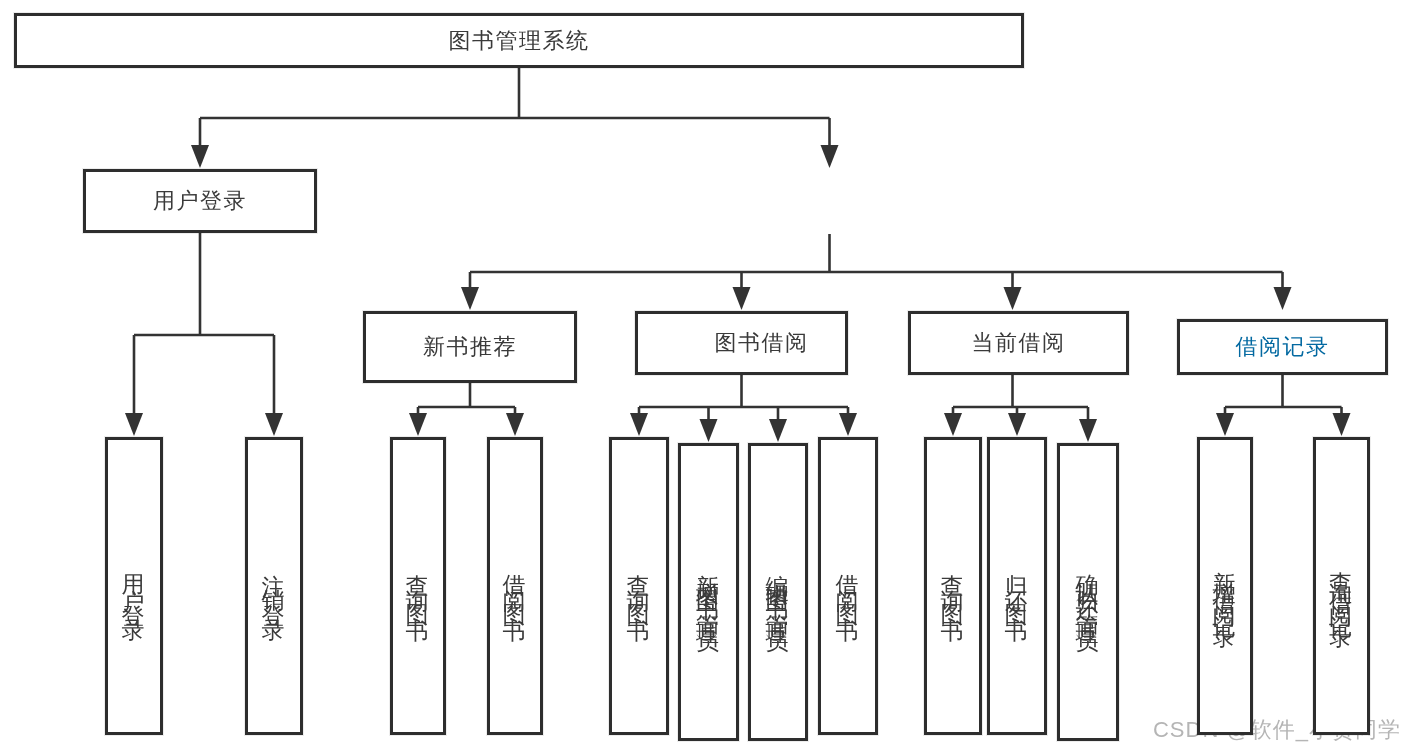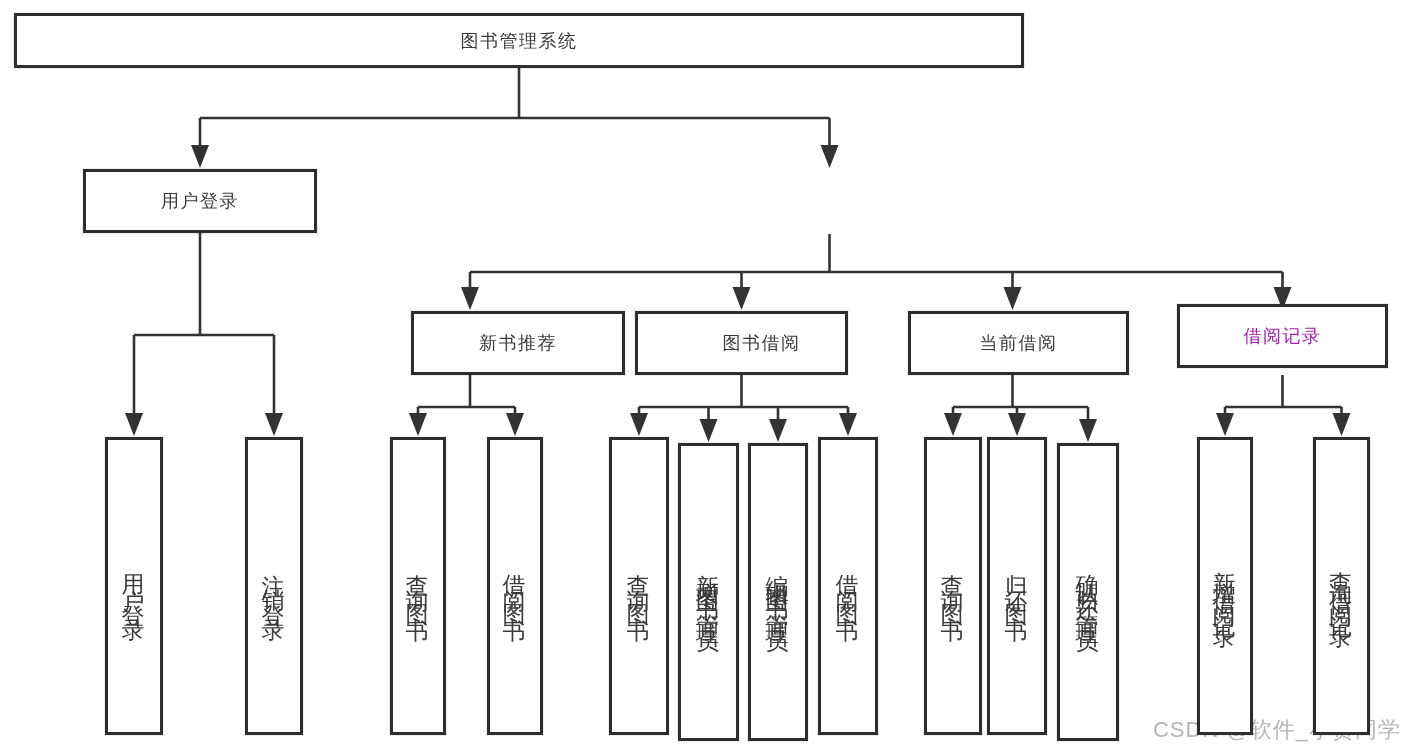--- a/index.html
+++ b/index.html
@@ -13,21 +13,21 @@
   #wires{position:absolute;left:0;top:0;width:1405px;height:747px;}
   .node{
     position:absolute;
     box-sizing:border-box;
     background:#ffffff;
     border:3px solid #2e2e2e;
     display:flex;
     align-items:center;
     justify-content:center;
     color:#3a3a3a;
-    font-size:18px;
+    font-size:22px;
     letter-spacing:1.5px;
     white-space:nowrap;
     box-shadow:0 0 0 1px rgba(0,0,0,0.07);
   }
   .node.vertical{
     writing-mode:vertical-rl;
     font-size:23px;
     letter-spacing:0;
     white-space:normal;
   }
@@ -98,24 +98,24 @@
       <line x1="1225" y1="407" x2="1225" y2="419" stroke="#333333" stroke-width="2.6"></line>
       <polygon points="1216,413 1234,413 1225,436" fill="#333333"></polygon>
       <line x1="1341.5" y1="407" x2="1341.5" y2="419" stroke="#333333" stroke-width="2.6"></line>
       <polygon points="1332.5,413 1350.5,413 1341.5,436" fill="#333333"></polygon>
     </svg>
   <div id="watermark">CSDN @软件_小贺同学</div>
 <div class="node" style="left: 83px; top: 169px; width: 234px; height: 64px; border-color: rgb(46, 46, 46); color: rgb(58, 58, 58);">用户登录</div>
     <div class="node" style="left: 14px; top: 13px; width: 1010px; height: 55px; border-color: rgb(46, 46, 46); color: rgb(58, 58, 58);">图书管理系统</div>
     <div class="node vertical" style="left: 105px; top: 437px; width: 58px; height: 298px; border-color: rgb(46, 46, 46); color: rgb(58, 58, 58); letter-spacing: 15px;">用户登录</div>
     <div class="node vertical" style="left: 245px; top: 437px; width: 58px; height: 298px; border-color: rgb(46, 46, 46); color: rgb(58, 58, 58); letter-spacing: 15px;">注销登录</div>
-    <div class="node" style="left: 363px; top: 311px; width: 214px; height: 64px; border-color: rgb(46, 46, 46); color: rgb(58, 58, 58); margin-left: 48px;">新书推荐</div>
+    <div class="node" style="left: 363px; top: 311px; width: 214px; height: 72px; border-color: rgb(46, 46, 46); color: rgb(58, 58, 58);">新书推荐</div>
     <div class="node" style="left: 635px; top: 311px; width: 213px; height: 64px; border-color: rgb(46, 46, 46); color: rgb(58, 58, 58); padding-left: 40px;">图书借阅</div>
     <div class="node" style="left: 908px; top: 311px; width: 221px; height: 64px; border-color: rgb(46, 46, 46); color: rgb(58, 58, 58);">当前借阅</div>
-    <div class="node" style="left: 1177px; top: 304px; width: 211px; height: 64px; border-color: rgb(46, 46, 46); color: #a21caf;">借阅记录</div>
+    <div class="node" style="left: 1177px; top: 319px; width: 211px; height: 56px; border-color: rgb(46, 46, 46); color: #0369a1;">借阅记录</div>
     <div class="node vertical" style="left: 390px; top: 437px; width: 56px; height: 298px; border-color: rgb(46, 46, 46); color: rgb(58, 58, 58); letter-spacing: 15px;">查询图书</div>
     <div class="node vertical" style="left: 487px; top: 437px; width: 56px; height: 298px; border-color: rgb(46, 46, 46); color: rgb(58, 58, 58); letter-spacing: 15px;">借阅图书</div>
     <div class="node vertical" style="left: 609px; top: 437px; width: 60px; height: 298px; border-color: rgb(46, 46, 46); color: rgb(58, 58, 58); letter-spacing: 15px;">查询图书</div>
     <div class="node vertical" style="left: 678px; top: 443px; width: 61px; height: 298px; border-color: rgb(46, 46, 46); color: rgb(58, 58, 58); letter-spacing: 8px;">新增图书（管理员）</div>
     <div class="node vertical" style="left: 748px; top: 443px; width: 60px; height: 298px; border-color: rgb(46, 46, 46); color: rgb(58, 58, 58); letter-spacing: 8px;">编辑图书（管理员）</div>
     <div class="node vertical" style="left: 818px; top: 437px; width: 60px; height: 298px; border-color: rgb(46, 46, 46); color: rgb(58, 58, 58); letter-spacing: 15px;">借阅图书</div>
     <div class="node vertical" style="left: 924px; top: 437px; width: 58px; height: 298px; border-color: rgb(46, 46, 46); color: rgb(58, 58, 58); letter-spacing: 15px;">查询图书</div>
     <div class="node vertical" style="left: 987px; top: 437px; width: 60px; height: 298px; border-color: rgb(46, 46, 46); color: rgb(58, 58, 58); letter-spacing: 15px;">归还图书</div>
     <div class="node vertical" style="left: 1057px; top: 443px; width: 62px; height: 298px; border-color: rgb(46, 46, 46); color: rgb(58, 58, 58); letter-spacing: 8px;">确认归还（管理员）</div>
     <div class="node vertical" style="left: 1197px; top: 437px; width: 56px; height: 298px; border-color: rgb(46, 46, 46); color: rgb(58, 58, 58); letter-spacing: 11px;">新增借阅记录</div>

